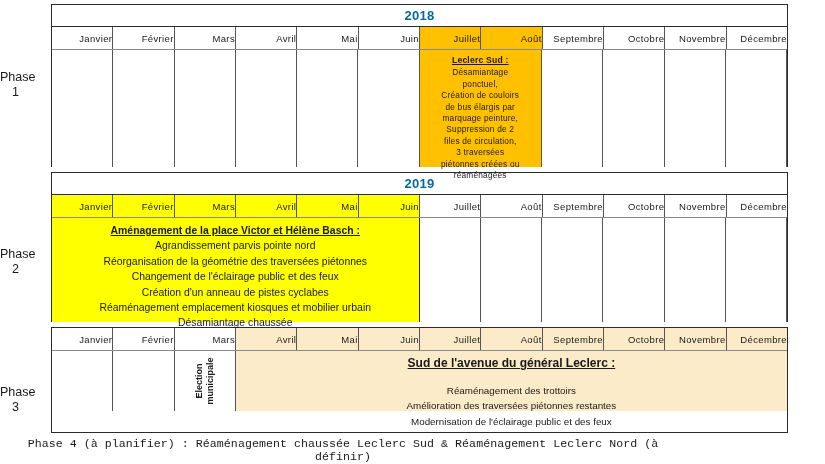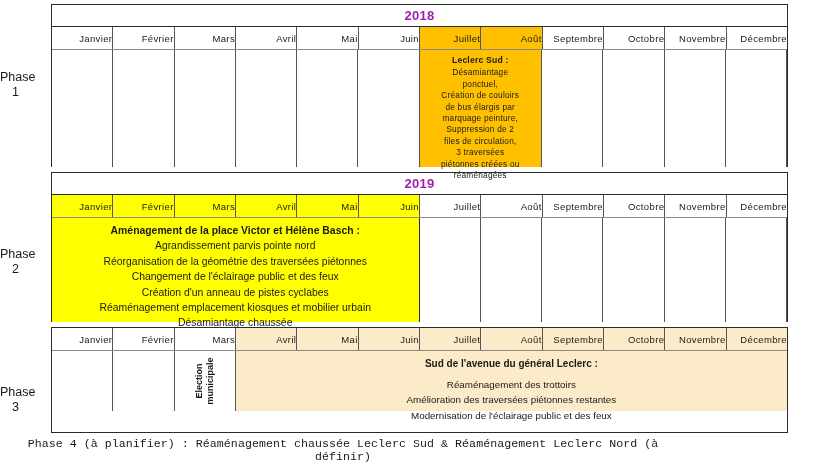--- a/index.html
+++ b/index.html
@@ -50,21 +50,21 @@
     border-bottom: 1.4px solid #2b2b2b;
     display: flex;
     align-items: center;
     justify-content: center;
     background: #ffffff;
   }
   .year-row .year-text {
     font-size: 13px;
     font-weight: bold;
     letter-spacing: 0.3px;
-    color: #a21caf;
+    color: #0369a1;
   }
 
   
   .month-row {
     display: flex;
     height: 22px;
     border-bottom: 1.1px solid #8a8a8a;
   }
   .month-cell {
     flex: 1 1 0;
@@ -112,20 +112,21 @@
     flex-direction: column;
     align-items: center;
     justify-content: flex-start;
     text-align: center;
     z-index: 3;
     pointer-events: auto;
   }
   .span-note .note-title {
     font-weight: bold;
     display: block;
+    text-decoration: underline;
   }
   .span-note .note-line { display: block; }
 
   
   .note-p1 {
     background: #FFC000;
     border-right: 1.1px solid #555;
     padding: 5px 3px 0 3px;
     font-size: 8.3px;
     line-height: 11.4px;
@@ -146,21 +147,21 @@
   .note-p2 .note-title { font-size: 10.4px; margin-bottom: 0px; }
 
   
   .note-p3 {
     background: #FBEBC8;
     padding: 5px 4px 0 4px;
     font-size: 9.8px;
     line-height: 15.6px;
     color: #1a1a1a;
   }
-  .note-p3 .note-title { font-size: 10px; margin-bottom: 5px; }
+  .note-p3 .note-title { font-size: 12px; margin-bottom: 11px; }
 
   
   .vertical-note {
     position: absolute;
     top: 0; bottom: 0;
     display: flex;
     align-items: center;
     justify-content: center;
     z-index: 3;
     background: #ffffff;

